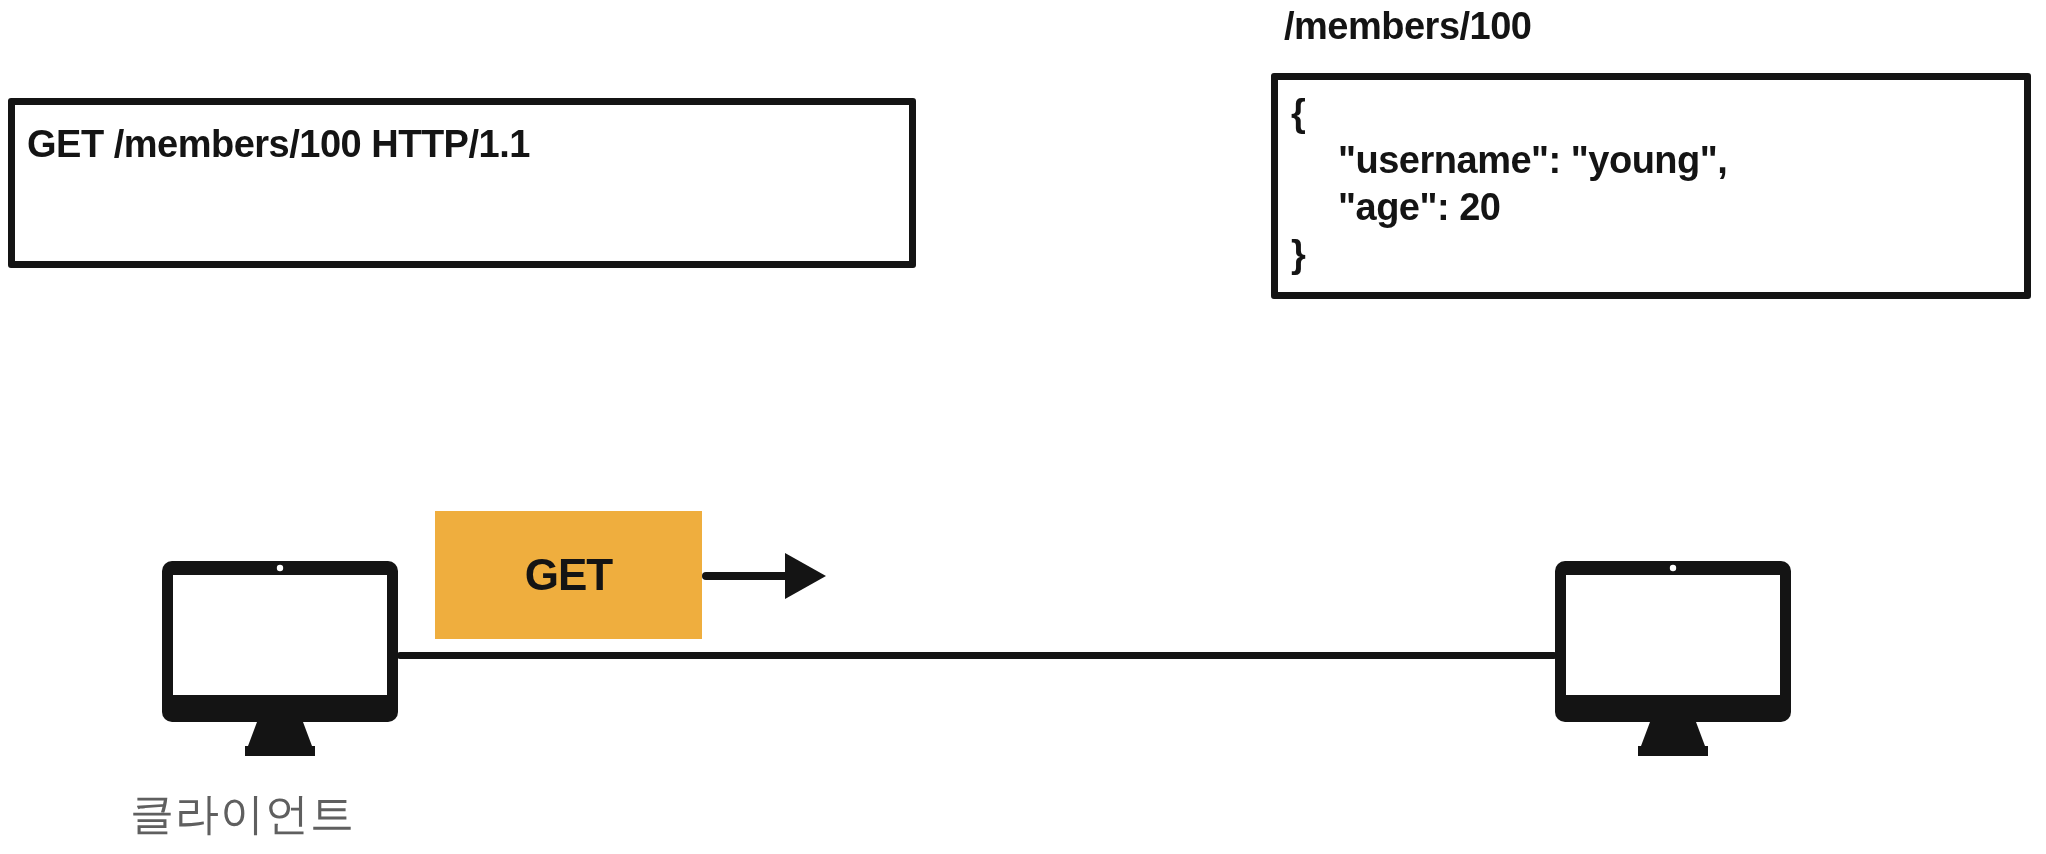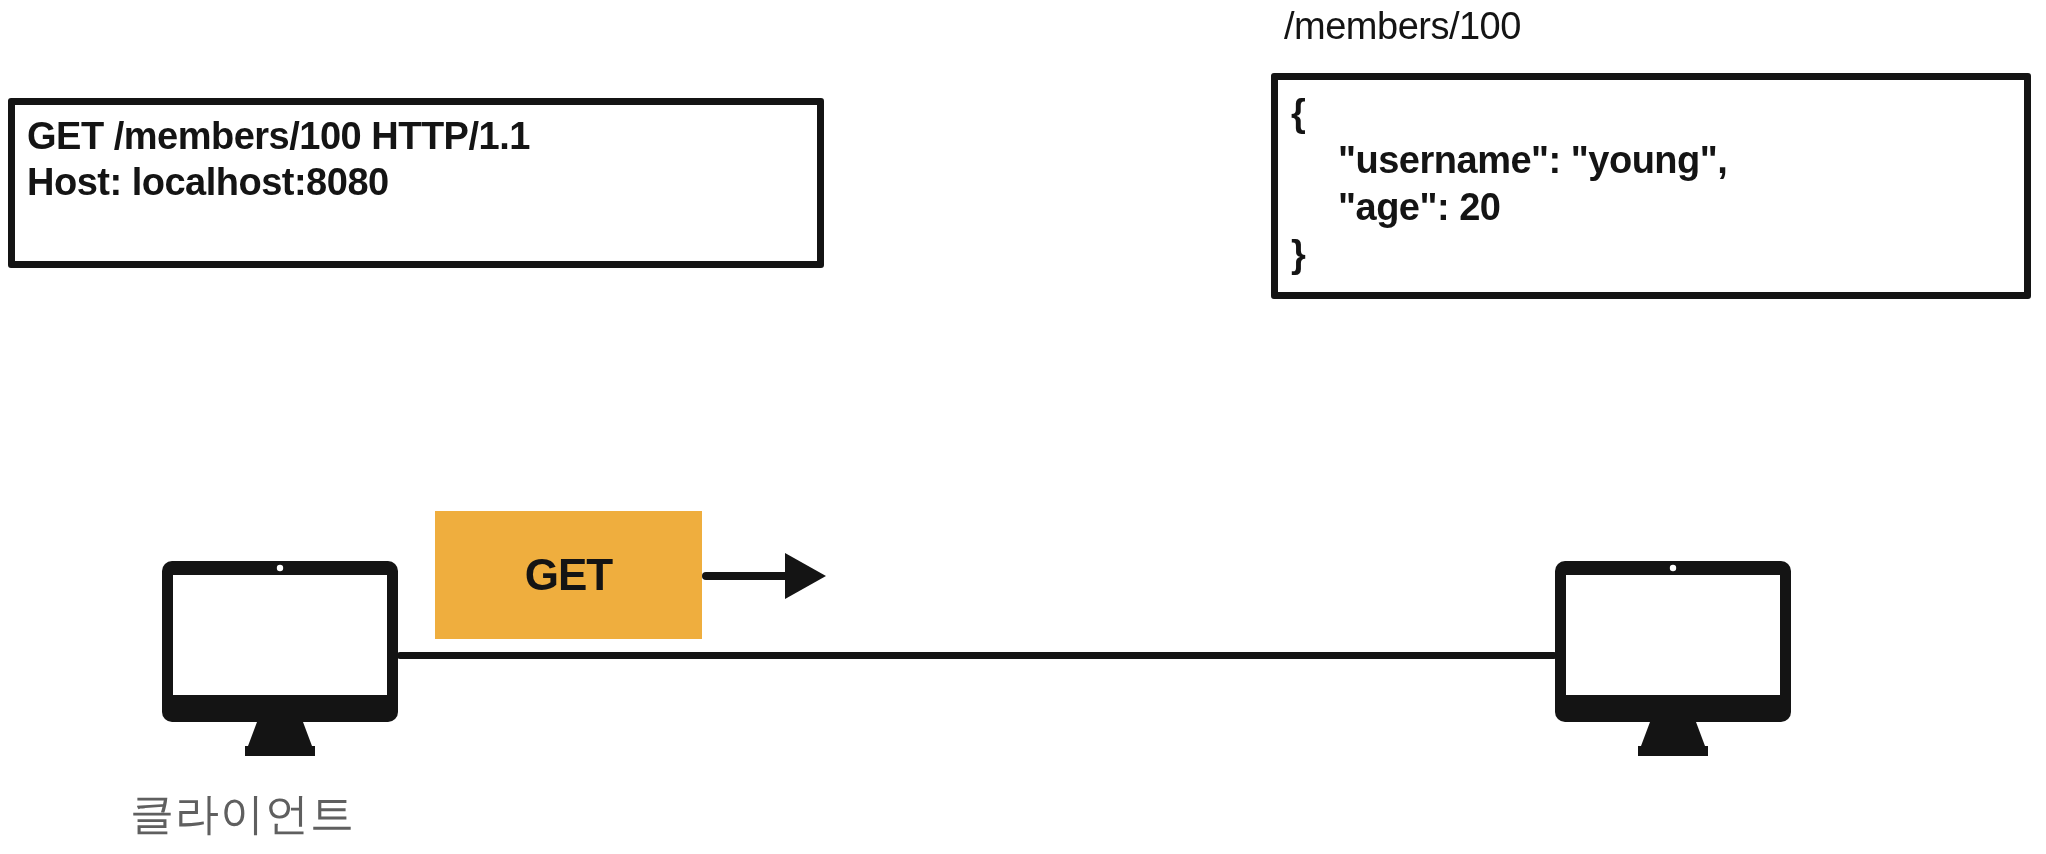--- a/index.html
+++ b/index.html
@@ -16,42 +16,42 @@
   .sketch-box {
     position: absolute;
     border: 7px solid var(--ink);
     border-radius: 3px;
     background: #ffffff;
     color: var(--ink);
     font-weight: bold;
   }
   .request-box {
     left: 8px; top: 98px;
-    width: 816px; height: 170px;
-    padding: 8px 12px;
+    width: 908px; height: 170px;
+    padding: 16px 12px;
     font-size: 38px;
     line-height: 46px;
     letter-spacing: -0.5px;
   }
   .response-box {
     left: 1271px; top: 73px;
     width: 760px; height: 226px;
     padding: 10px 0;
     font-size: 38px;
     line-height: 47px;
     letter-spacing: -0.5px;
   }
   .json-line { padding-left: 13px; white-space: pre; }
   .json-line.indented { padding-left: 60px; }
 
   .response-label {
     position: absolute;
     left: 1284px; top: 5px;
     font-size: 38px;
-    font-weight: normal;
+    font-weight: bold;
     color: var(--ink);
     letter-spacing: -0.5px;
   }
 
   .get-box {
     position: absolute;
     left: 435px; top: 511px;
     width: 267px; height: 128px;
     background: var(--accent);
     display: flex;
@@ -91,21 +91,20 @@
   .client-label { left: 130px; top: 785px; width: 300px; }
   .server-label { left: 1523px; top: 785px; width: 300px; }
 </style>
 </head>
 <body>
 
 <div class="canvas">
 
   <div class="sketch-box request-box">
     <div>GET /members/100 HTTP/1.1</div>
-    <div>Host: localhost:8080</div>
   </div>
 
   <div class="response-label">/members/100</div>
 
   <div class="sketch-box response-box">
     <div class="json-line">{</div>
     <div class="json-line indented">"username": "young",</div>
     <div class="json-line indented">"age": 20</div>
     <div class="json-line">}</div>
   </div>

